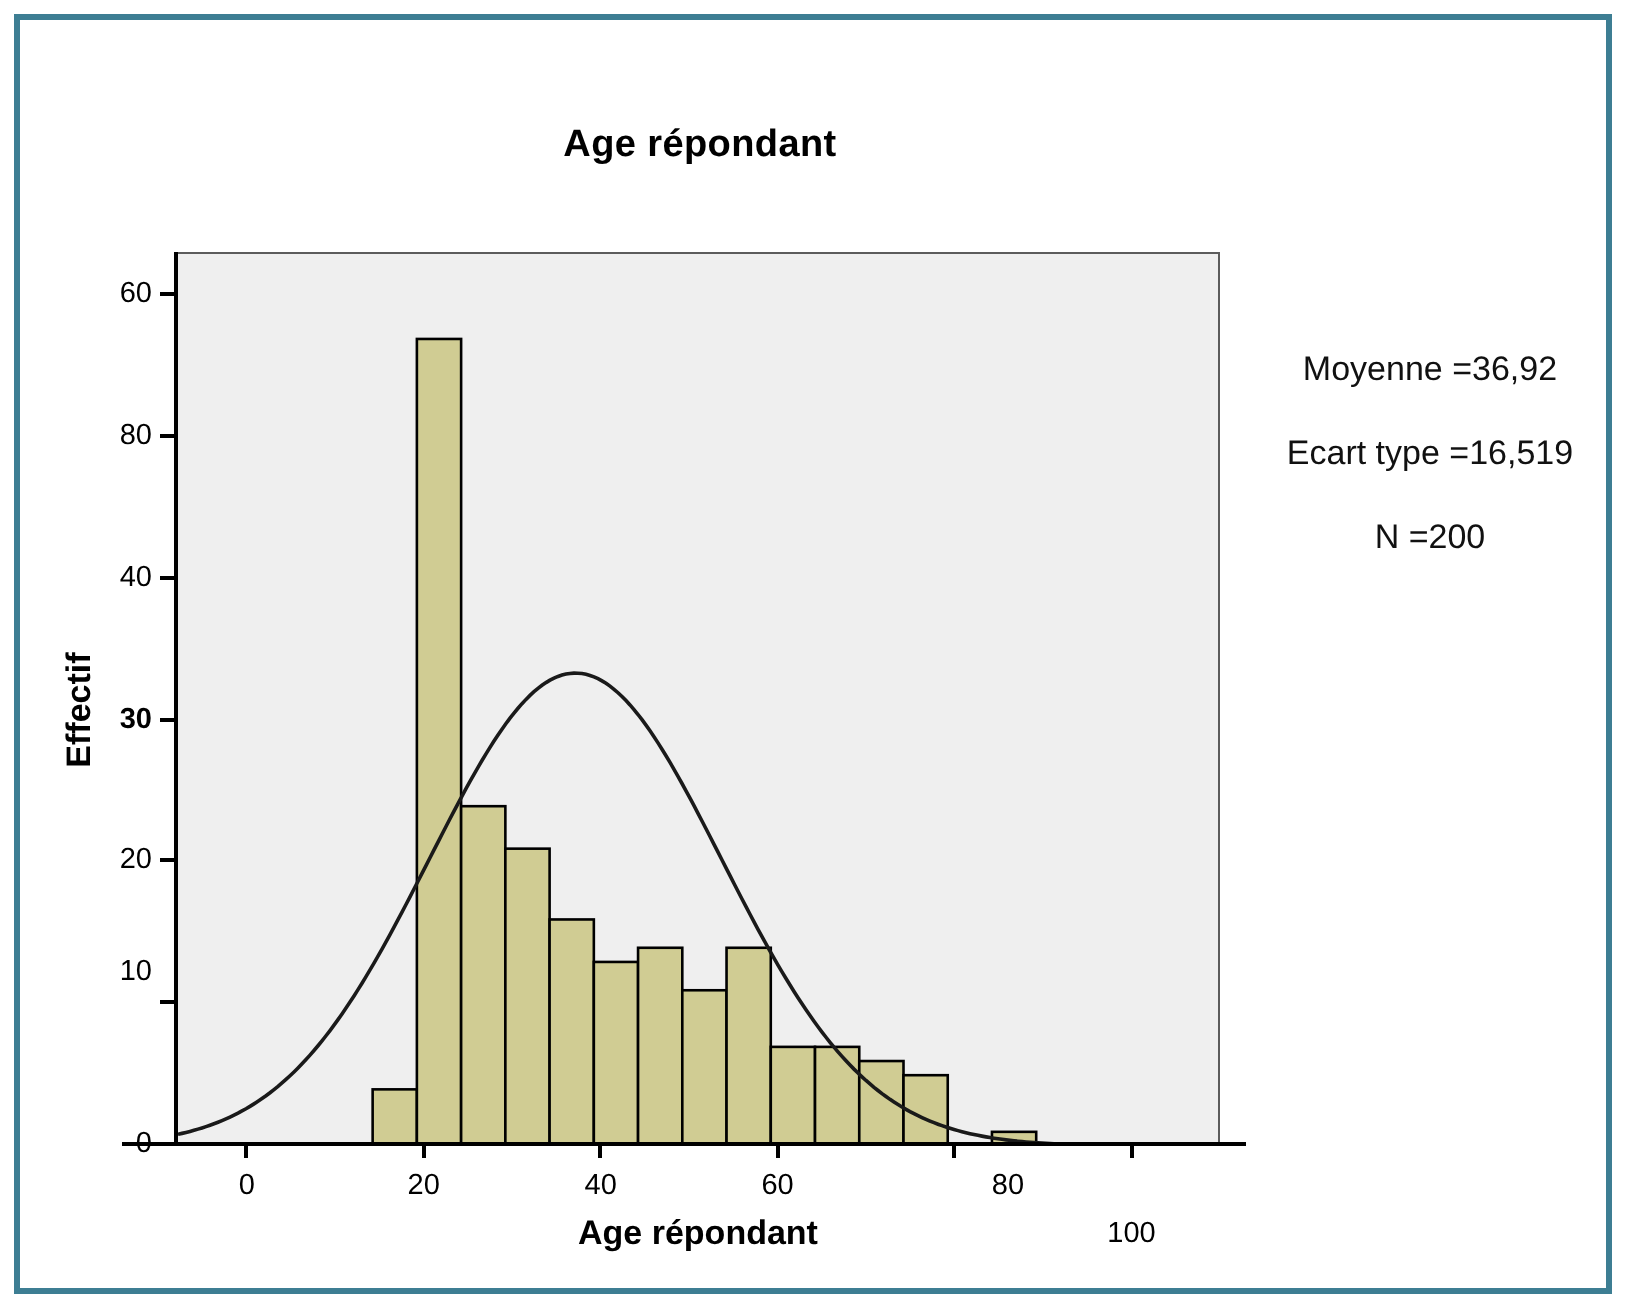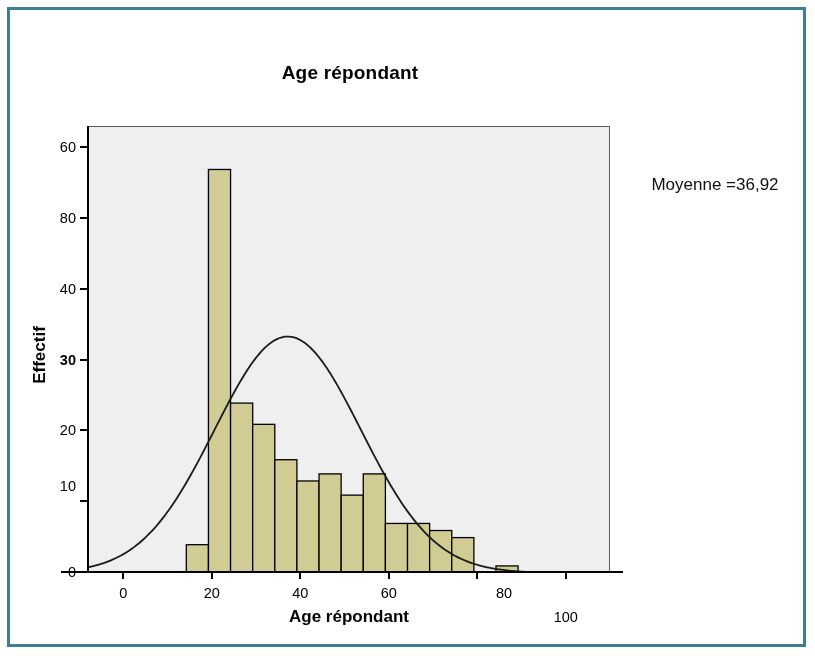--- a/index.html
+++ b/index.html
@@ -158,20 +158,22 @@
 <body>
 
 <div id="page-frame" style="border-color: rgb(61, 126, 147);"></div>
 
 <div id="chart-root">
 
   <div id="chart-title">Age répondant</div>
 
   <div id="stats-box">
     <div>Moyenne =36,92</div>
+    <div>Ecart type =16,519</div>
+    <div>N =200</div>
   </div>
 
   <div id="plot-frame" style="background: rgb(239, 239, 239);">
     <svg id="plot-svg" width="522" height="446">
       <g id="bars-group">
           <rect x="97.32" y="417.68" width="22.12" height="28.32" fill="#d0cc93" stroke="#000000" stroke-width="1.3"></rect>
           <rect x="119.44" y="42.48" width="22.12" height="403.52" fill="#d0cc93" stroke="#000000" stroke-width="1.3"></rect>
           <rect x="141.56" y="276.10" width="22.12" height="169.90" fill="#d0cc93" stroke="#000000" stroke-width="1.3"></rect>
           <rect x="163.68" y="297.33" width="22.12" height="148.67" fill="#d0cc93" stroke="#000000" stroke-width="1.3"></rect>
           <rect x="185.80" y="332.73" width="22.12" height="113.27" fill="#d0cc93" stroke="#000000" stroke-width="1.3"></rect>

